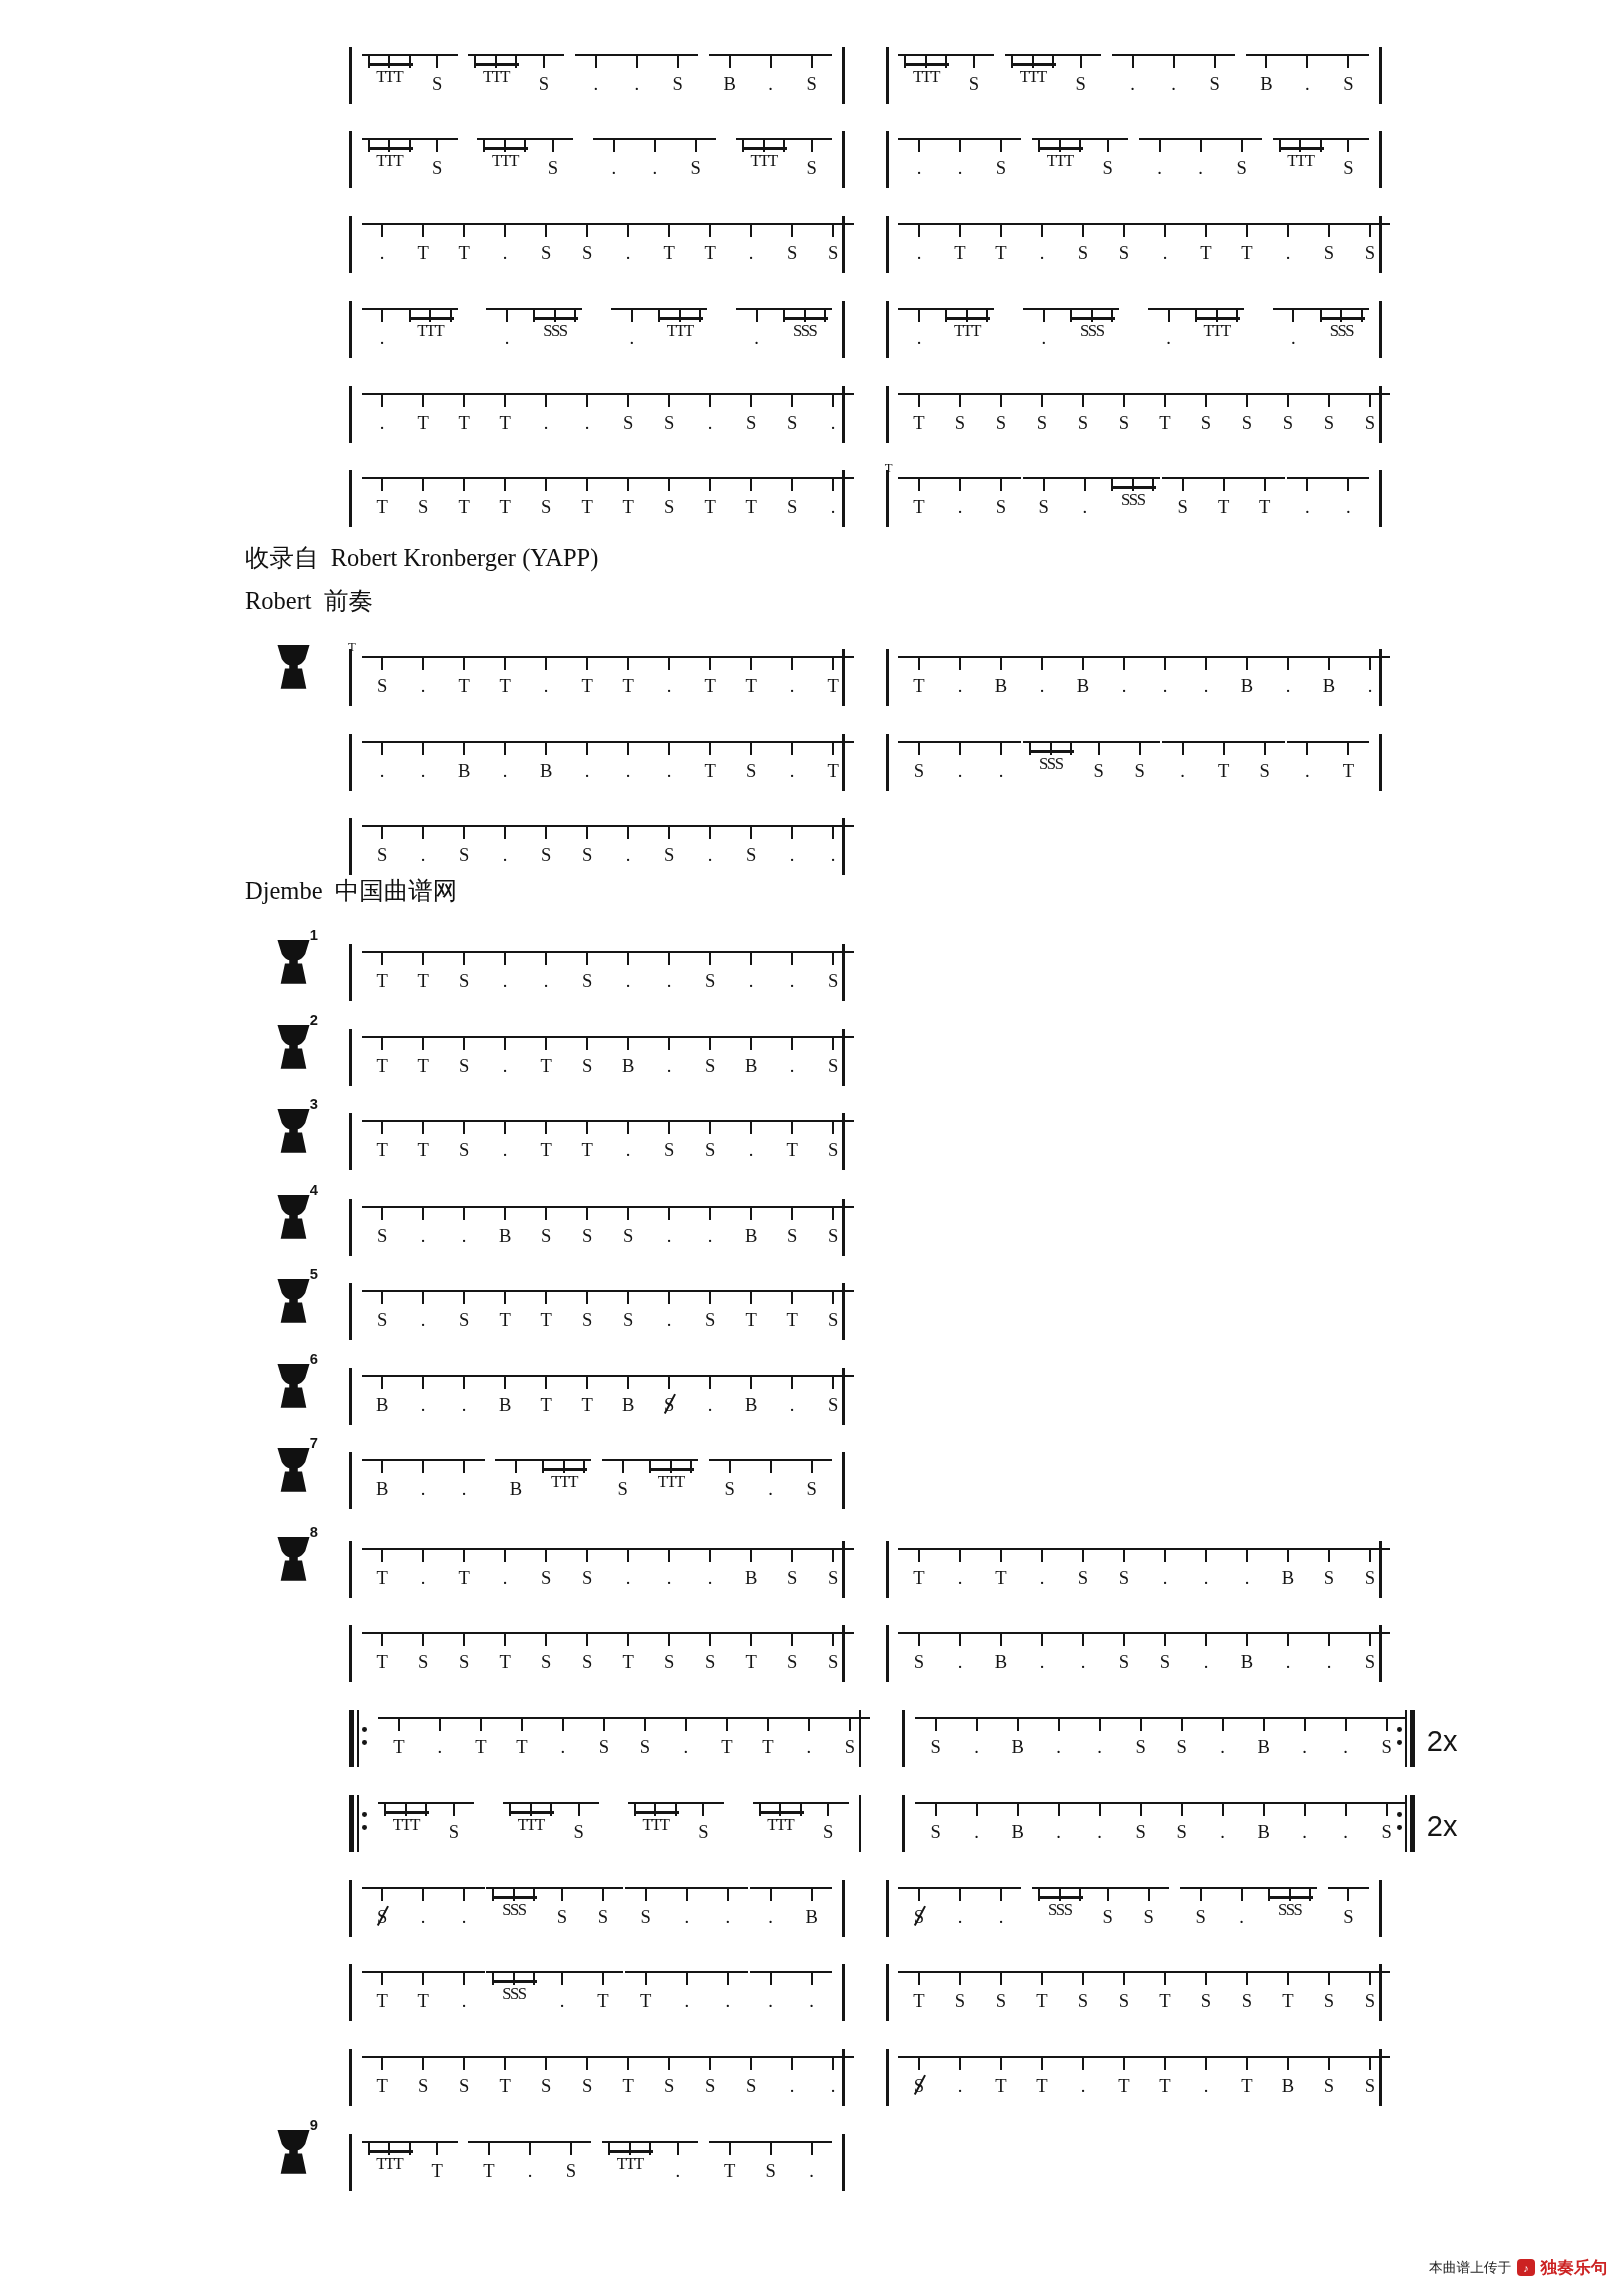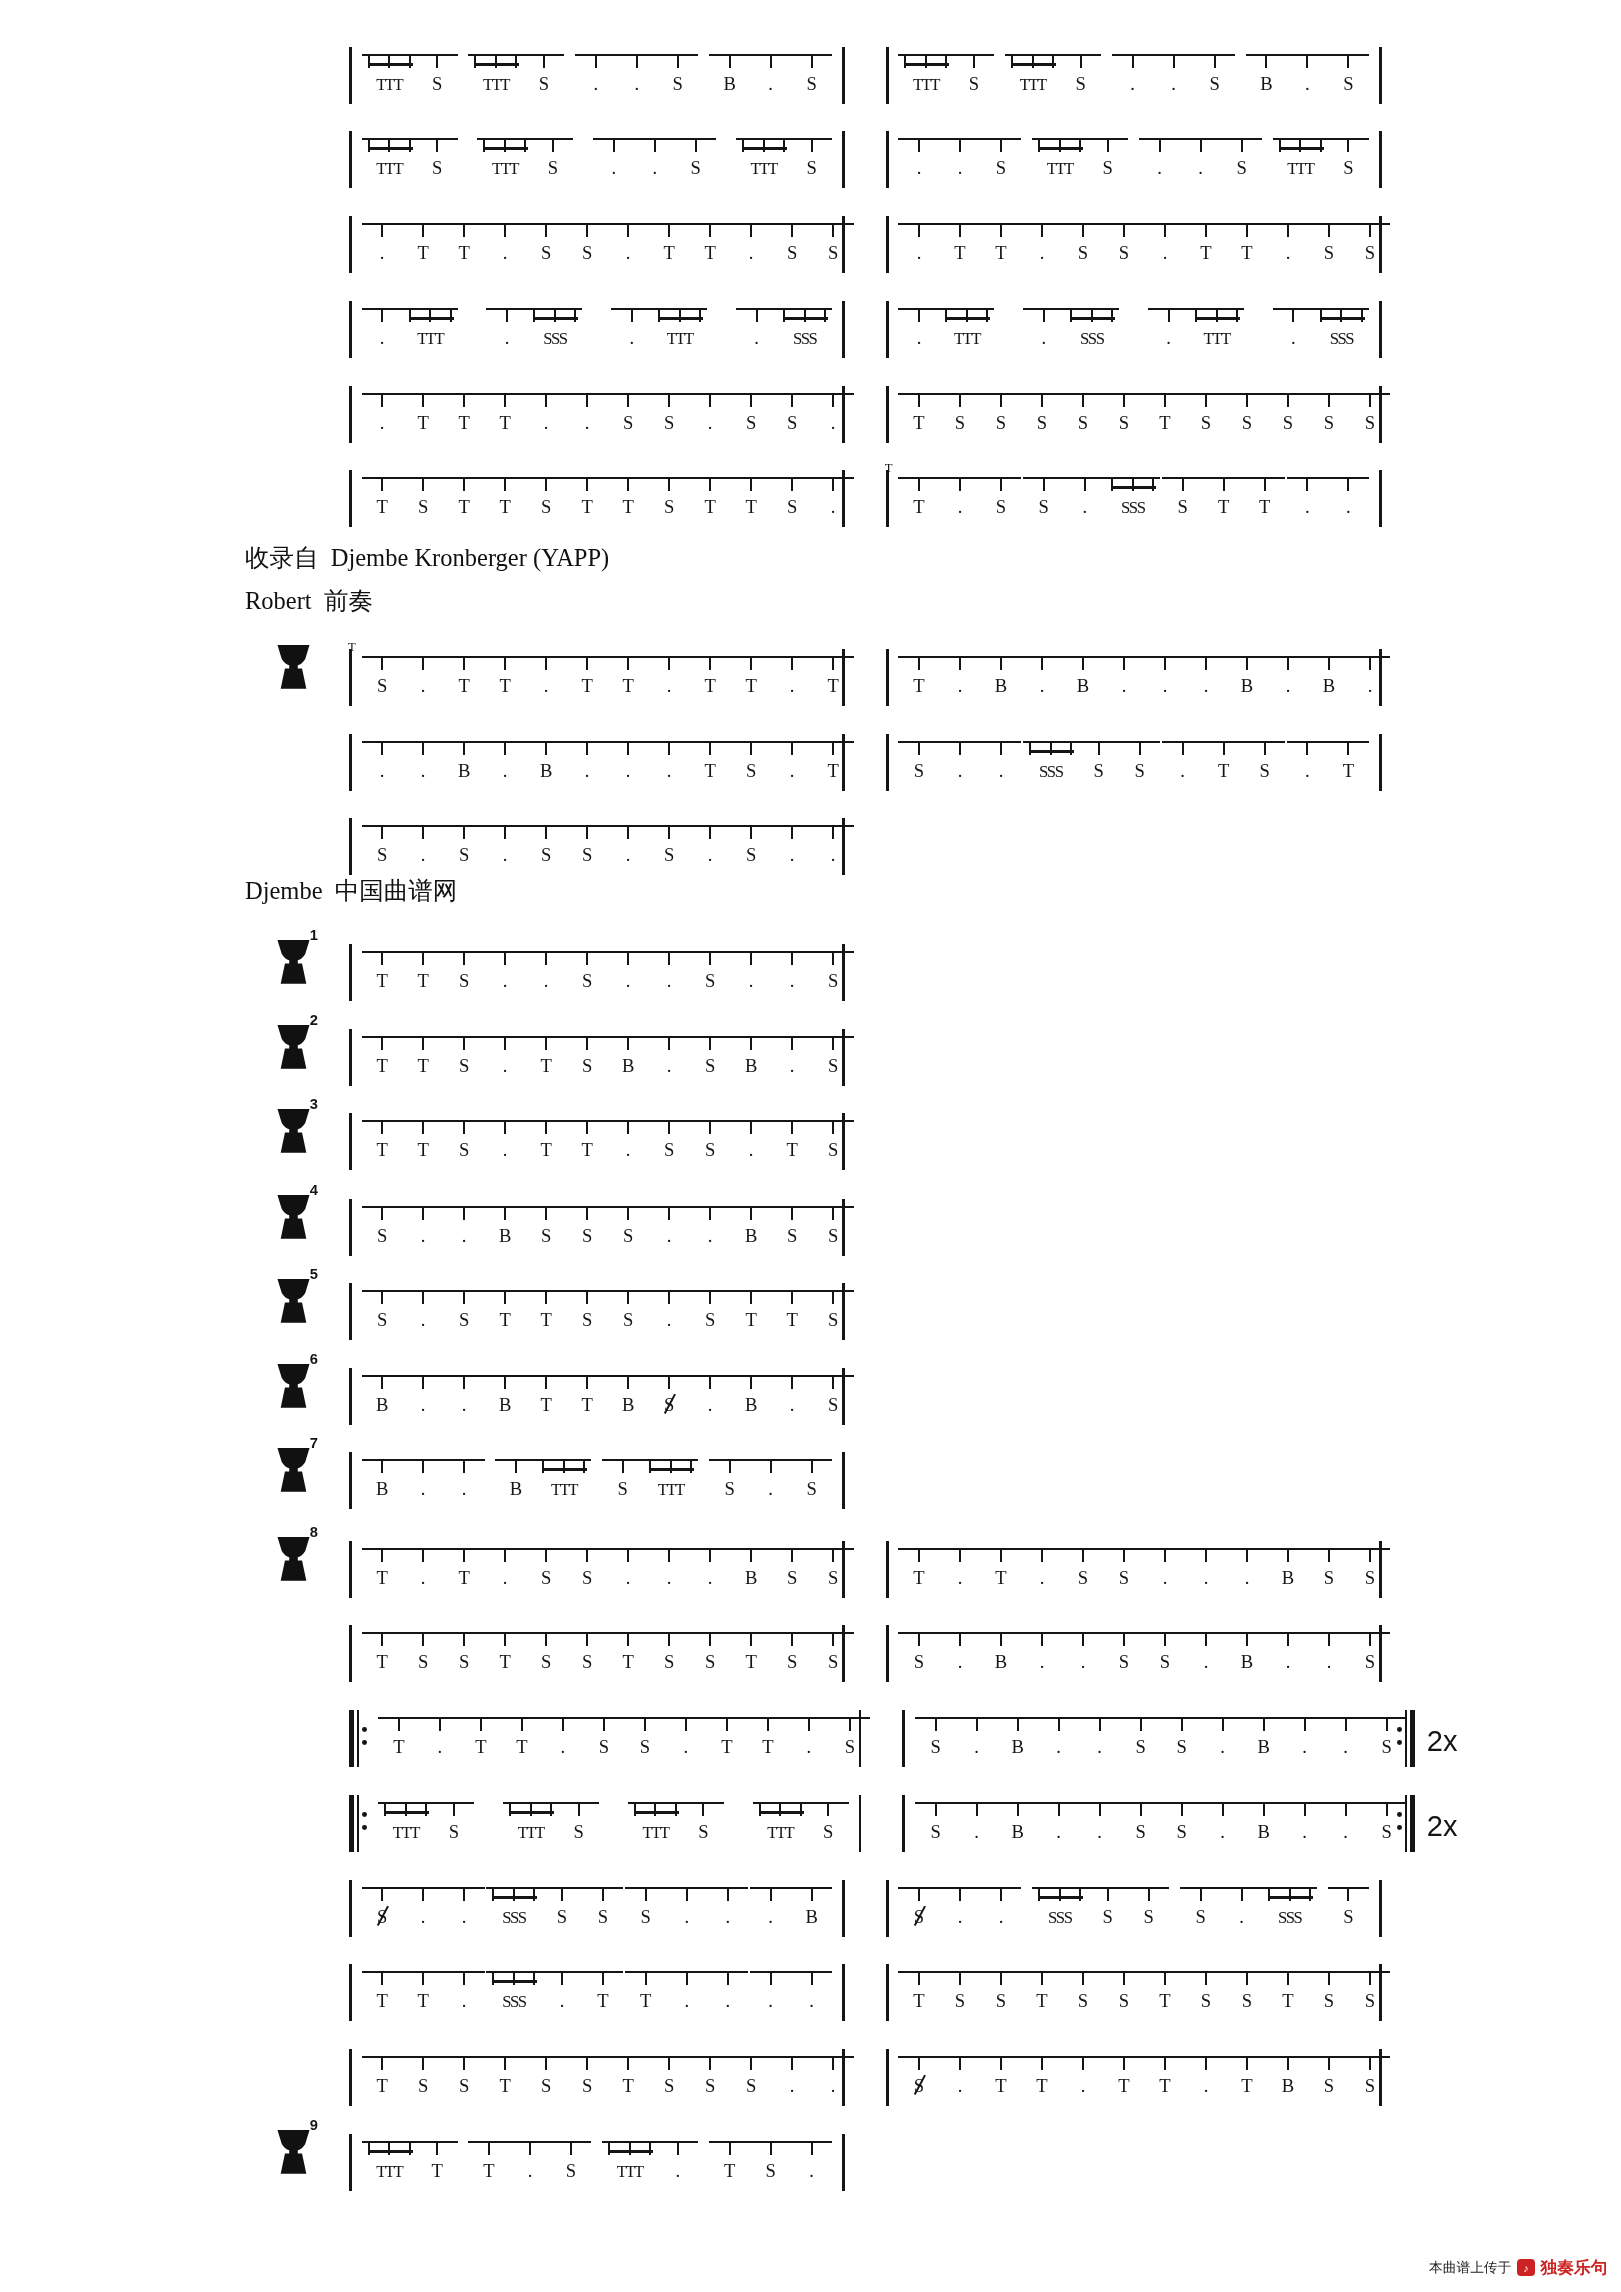--- a/index.html
+++ b/index.html
@@ -18,21 +18,21 @@
            align-items:flex-start;padding:0 9.8px;box-sizing:border-box;flex:none;}
   .group{display:flex;border-top:2.9px solid #151515;align-items:flex-start;}
   .slot{width:41px;display:flex;flex-direction:column;align-items:center;}
   .stem{width:2px;height:11.8px;background:#151515;}
   .letter{margin-top:6.9px;font-size:18.6px;line-height:17.6px;font-family:"Liberation Serif",serif;}
   .slot.cluster{width:55px;position:relative;height:43px;display:block;}
   .cstems{position:absolute;top:0;left:5.9px;width:43px;height:13.7px;}
   .cstems .stem{position:absolute;top:0;}
   .cbeam{position:absolute;top:6.9px;left:5.9px;width:45px;height:2.9px;background:#151515;}
   .cluster .letter{position:absolute;top:11.8px;left:0;width:100%;text-align:center;
-                   font-size:16.7px;letter-spacing:-1.5px;margin-top:8px;}
+                   font-size:16.7px;letter-spacing:-1.5px;margin-top:0;}
   .slashed{position:relative;display:inline-block;}
   .slashed::after{content:"";position:absolute;left:-4.9px;top:7.8px;width:21.6px;height:2px;
                   background:#151515;transform:rotate(-62deg);}
   .grace{position:absolute;left:-3.9px;top:-15.7px;font-size:12.7px;}
   .rep{position:relative;width:19.6px;height:57px;margin-top:-6.9px;flex:none;}
   .rep .thick{position:absolute;top:0;width:4.9px;height:100%;background:#151515;}
   .rep .thin{position:absolute;top:0;width:2px;height:100%;background:#151515;}
   .rep .dot{position:absolute;width:4.9px;height:4.9px;border-radius:50%;background:#151515;}
   .rep.left .thick{left:0}.rep.left .thin{left:7.8px}.rep.left .dot{left:12.7px}
   .rep.right .thick{right:0}.rep.right .thin{right:7.8px}.rep.right .dot{right:12.7px}
@@ -45,21 +45,21 @@
   .footer{position:absolute;top:2256px;right:13.7px;display:flex;align-items:center;gap:5.9px;
           font-family:"Liberation Sans",sans-serif;}
   .footer .pre{font-size:13.7px;color:#222;}
   .footer .badge{width:17.6px;height:17.6px;border-radius:3.9px;background:#cc2222;color:#fff;
                  font-size:10.8px;display:flex;align-items:center;justify-content:center;}
   .footer .brand{font-size:16.7px;color:#cc2222;font-weight:bold;}
 </style>
 </head>
 <body>
 
-<div class="label" style="top:541px">收录自  Djembe Kronberger (YAPP)</div>
+<div class="label" style="top:541px">收录自  Robert Kronberger (YAPP)</div>
 <div class="label" style="top:584px">Robert  前奏</div>
 <div class="label" style="top:874px">Djembe  中国曲谱网</div>
 
 <div id="score">
     <div class="system" style="top: 54px;">
       <div class="row">
         <div class="bar"></div>
         <div class="measure">
           <div class="group">
             <div class="slot cluster">

